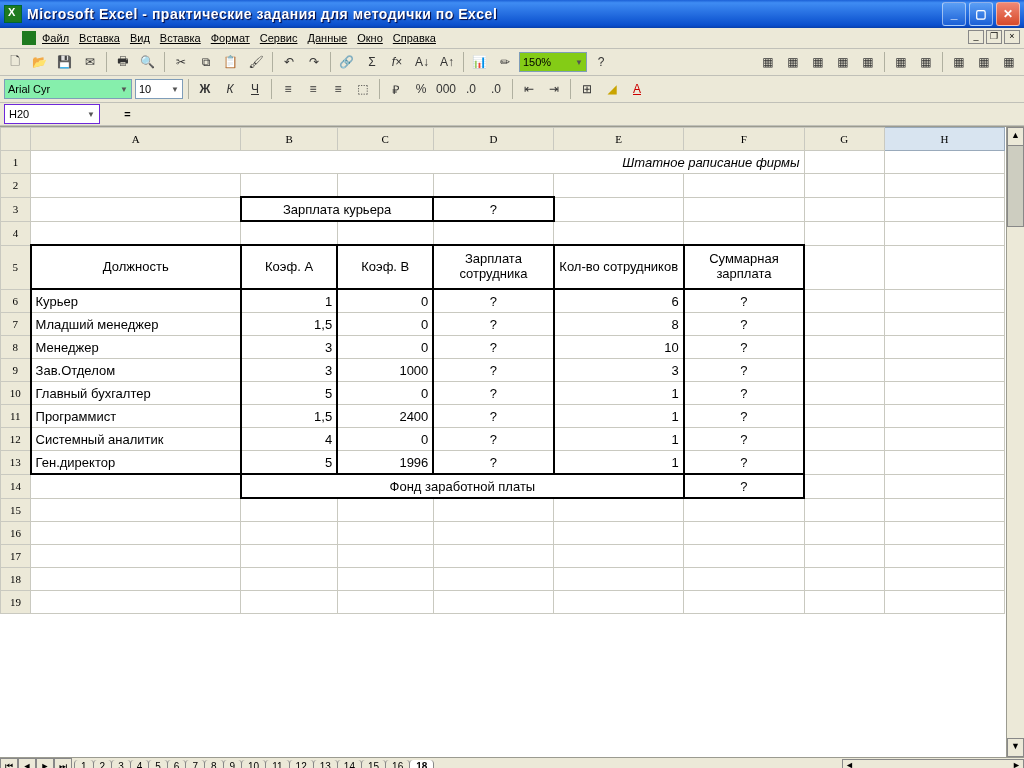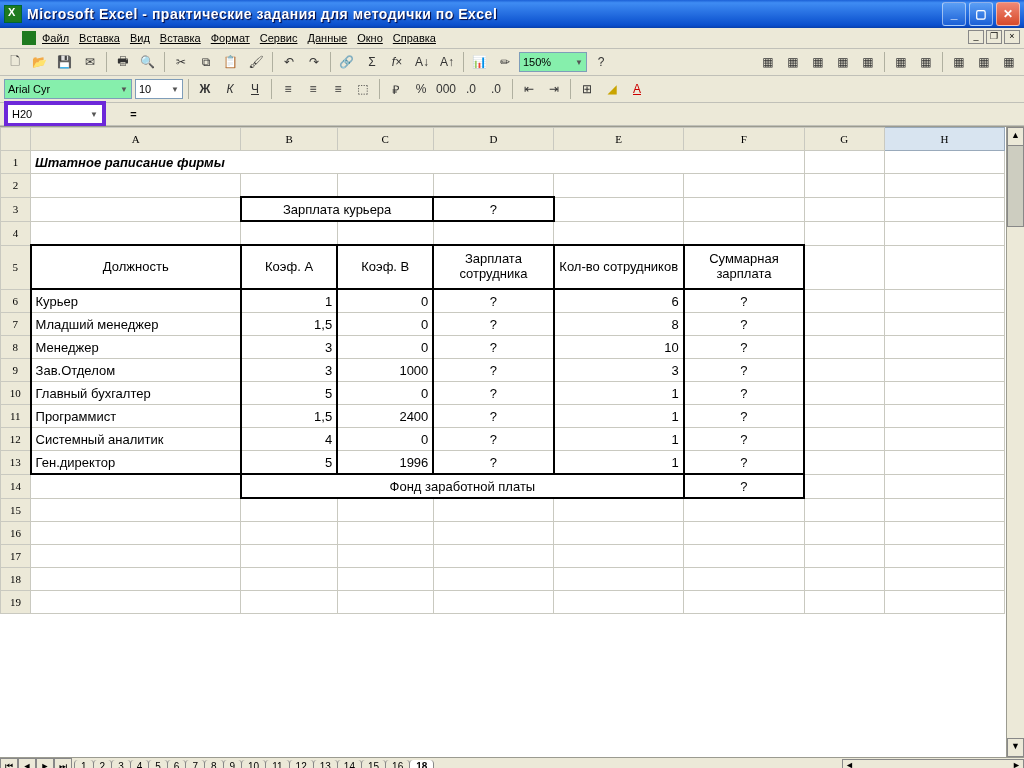--- a/index.html
+++ b/index.html
@@ -13,42 +13,42 @@
 .winbtn.close{background:linear-gradient(#f08874,#d64a2a)}
 .menubar{height:20px;background:#ece9d8;display:flex;align-items:center;padding:0 22px;border-bottom:1px solid #c0c0b8;font-size:11px;position:relative}
 .menubar .doc-icon{width:14px;height:14px;background:#1f7a1f;margin-right:6px;display:inline-block}
 .menubar span{margin-right:10px;cursor:default}
 .menubar span u{text-decoration:underline}
 .menubar .mdi{position:absolute;right:4px;top:2px;display:flex;gap:2px}
 .menubar .mdi div{width:14px;height:12px;border:1px solid #888;background:#ece9d8;font-size:9px;text-align:center;line-height:10px}
 .toolbar{height:26px;background:#ece9d8;border-bottom:1px solid #c0c0b8;display:flex;align-items:center;padding:0 4px;gap:3px}
 .tb{width:20px;height:20px;border:1px solid transparent;display:flex;align-items:center;justify-content:center;font-size:12px;color:#333}
 .sep{width:1px;height:20px;background:#b0b0a0;margin:0 2px}
-.zoom{width:60px;height:18px;border:1px solid #7f9db9;background:#86efac;font-size:11px;padding:0 3px;display:flex;align-items:center;justify-content:space-between}
+.zoom{width:60px;height:18px;border:1px solid #7f9db9;background:#84cc16;font-size:11px;padding:0 3px;display:flex;align-items:center;justify-content:space-between}
 .fontname{width:120px;height:18px;border:1px solid #7f9db9;background:#86efac;font-size:11px;padding:0 3px;display:flex;align-items:center;justify-content:space-between}
 .fontsize{width:40px;height:18px;border:1px solid #7f9db9;background:#fff;font-size:11px;padding:0 3px;display:flex;align-items:center;justify-content:space-between}
 .dd{font-size:8px;color:#555}
 .namebox-row{height:22px;background:#ece9d8;border-bottom:1px solid #c0c0b8;display:flex;align-items:center;padding:0 4px}
-.namebox{width:86px;height:18px;border:4px solid #6d28d9;background:#fff;padding:0 4px;display:flex;align-items:center;justify-content:space-between;font-size:11px}
+.namebox{width:86px;height:18px;border:1px solid #6d28d9;background:#fff;padding:0 4px;display:flex;align-items:center;justify-content:space-between;font-size:11px}
 .fx{margin-left:24px;font-style:italic;font-weight:bold}
 .grid-wrap{position:relative;background:#fff;height:630px;border-top:1px solid #9b9b90}
 table.grid{border-collapse:collapse;table-layout:fixed;width:1005px}
 table.grid th,table.grid td{border:1px solid #c9c9c0;height:22px;font-size:13px;font-family:Arial,sans-serif;padding:0 4px;overflow:hidden;white-space:nowrap;background:#fff}
 table.grid th{background:#ece9d8;font-weight:normal;text-align:center;font-size:11px;font-family:Tahoma}
 table.grid th.rowhdr{width:28px}
 col.c-row{width:30px}col.c-A{width:210px}col.c-B{width:96px}col.c-C{width:96px}col.c-D{width:120px}col.c-E{width:130px}col.c-F{width:120px}col.c-G{width:80px}col.c-H{width:120px}
 .sel-col{background:#d8e4f0!important;border:1px solid #9ab!important}
 td.cell{text-align:left}
 td.num{text-align:right}
 td.ctr{text-align:center}
 .bT{border-top:2px solid #000!important}
 .bB{border-bottom:2px solid #000!important}
 .bL{border-left:2px solid #000!important}
 .bR{border-right:2px solid #000!important}
-.title-row td{font-style:italic;font-weight:bold;font-size:15px;text-align:left}
+.title-row td{font-style:italic;font-weight:normal;font-size:15px;text-align:right}
 .hdr-cell{font-weight:normal;text-align:center!important;vertical-align:middle;white-space:normal!important;line-height:1.15}
 tr.tall td{height:42px}
 .sel-cell{outline:3px solid #000;outline-offset:-2px}
 .sheet-tabs{height:18px;background:#ece9d8;display:flex;align-items:center;border-top:1px solid #9b9b90;font-size:10px}
 .tab-nav{display:flex}
 .tab-nav div{width:16px;height:16px;border:1px solid #888;background:#ece9d8;text-align:center;line-height:14px;font-size:9px}
 .tabs{display:flex;margin-left:2px}
 .tabs div{padding:1px 6px;border:1px solid #888;border-bottom:none;background:#ece9d8;margin-right:-1px;border-radius:0 0 4px 4px;transform:scaleY(-1)}
 .tabs div span{display:inline-block;transform:scaleY(-1)}
 .tabs div.active{background:#fff;font-weight:bold}

